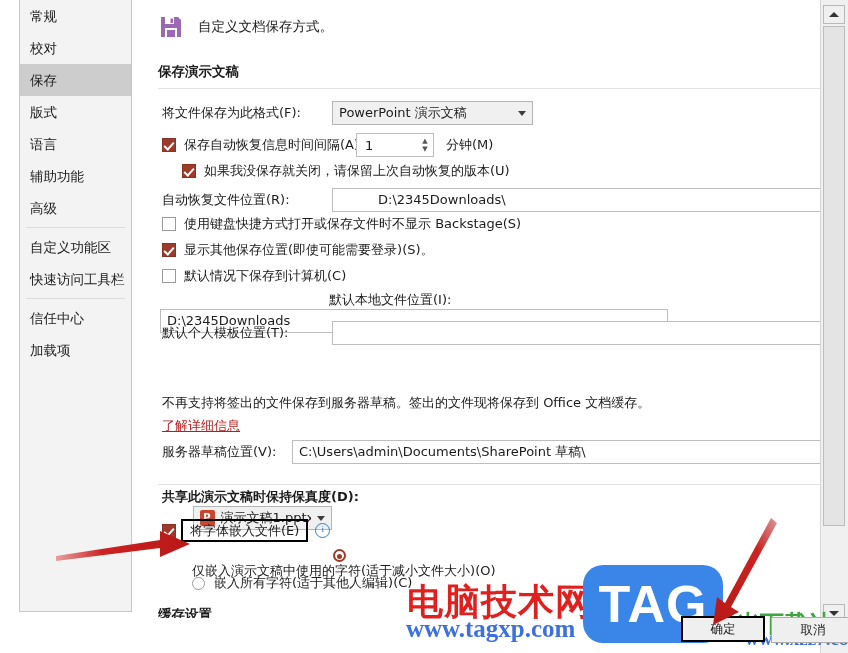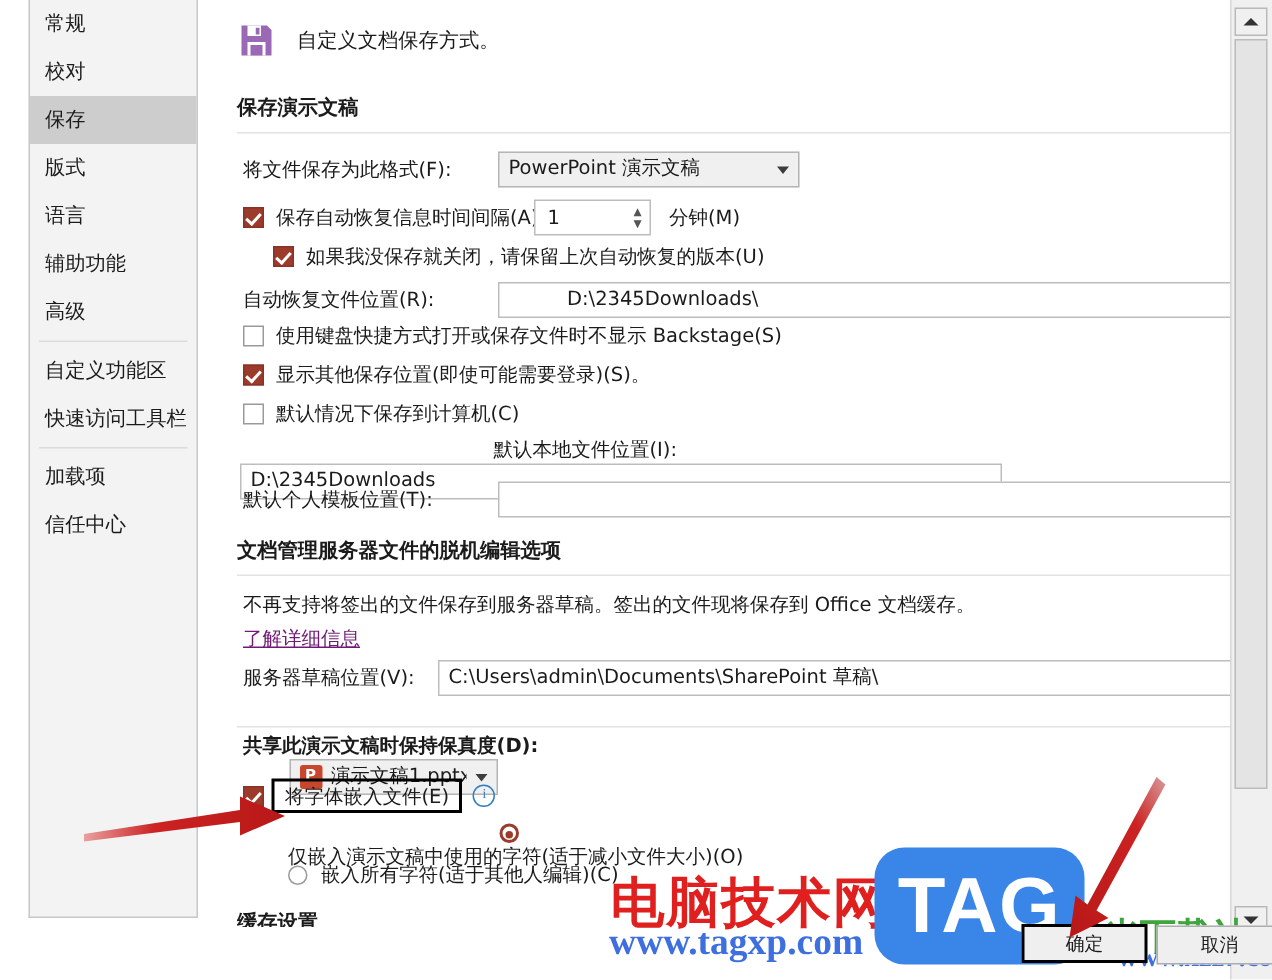--- a/index.html
+++ b/index.html
@@ -85,21 +85,21 @@
   .rb{
     box-sizing:border-box;width:13px;height:13px;flex:none;border-radius:50%;
     border:1px solid #9a9a9a;background:#fff;margin-right:9px;position:relative;
   }
   .rb.on{border:2px solid #9c3a2b;}
   .rb.on::after{
     content:"";position:absolute;left:2.5px;top:2.5px;width:5px;height:5px;
     border-radius:50%;background:#9c3a2b;
   }
 
-  .link{color:#701a75;text-decoration:underline;font-size:13px;cursor:pointer;}
+  .link{color:#b91c1c;text-decoration:underline;font-size:13px;cursor:pointer;}
 
   .focusbox{
     border:2px solid #000;padding:0 7px;margin-left:-3px;
     display:inline-flex;align-items:center;height:19px;
   }
   .info-ico{
     width:13px;height:13px;border-radius:50%;border:1px solid #2f7fc4;
     color:#2f7fc4;font-size:9px;line-height:11px;text-align:center;
     margin-left:7px;font-family:"Liberation Serif",serif;flex:none;
   }
@@ -175,22 +175,22 @@
     <div class="nav-item"><span>校对</span></div>
     <div class="nav-item selected"><span>保存</span></div>
     <div class="nav-item"><span>版式</span></div>
     <div class="nav-item"><span>语言</span></div>
     <div class="nav-item"><span>辅助功能</span></div>
     <div class="nav-item"><span>高级</span></div>
     <div class="nav-sep"></div>
     <div class="nav-item"><span>自定义功能区</span></div>
     <div class="nav-item"><span>快速访问工具栏</span></div>
     <div class="nav-sep"></div>
+    <div class="nav-item"><span>信任中心</span></div>
     <div class="nav-item"><span>加载项</span></div>
-    <div class="nav-item"><span>信任中心</span></div>
   </div>
 
   <div class="main">
 
     <div class="hdr">
       <span class="save-ico">
         <svg width="26" height="26" viewBox="0 0 26 26">
           <path d="M3 3h17l3 3v17H3z" fill="#9b68b5"></path>
           <rect x="7" y="3" width="9" height="7" fill="#ffffff"></rect>
           <rect x="12.5" y="4.5" width="2.5" height="4.5" fill="#9b68b5"></rect>
@@ -255,24 +255,20 @@
     <div class="row" style="left:27px;top:291px;flex-direction:column;">
       <span class="lbl" style="width:170px;">默认本地文件位置(I):</span>
       <div class="tbox" style="width:508px;">D:\2345Downloads</div>
     </div>
 
     <div class="row" style="left:29px;top:321px;">
       <span class="lbl" style="width:170px;">默认个人模板位置(T):</span>
       <div class="tbox" style="width:508px;"></div>
     </div>
 
-    <div class="sec" style="top:358px;">
-      <div class="sec-title">文档管理服务器文件的脱机编辑选项</div>
-      <div class="sec-rule"></div>
-    </div>
 
     <div class="row" style="left:29px;top:394px;">
       <span class="lbl">不再支持将签出的文件保存到服务器草稿。签出的文件现将保存到 Office 文档缓存。</span>
     </div>
     <div class="row" style="left:29px;top:417px;">
       <span class="link">了解详细信息</span>
     </div>
 
     <div class="row" style="left:29px;top:440px;">
       <span class="lbl" style="width:130px;">服务器草稿位置(V):</span>

